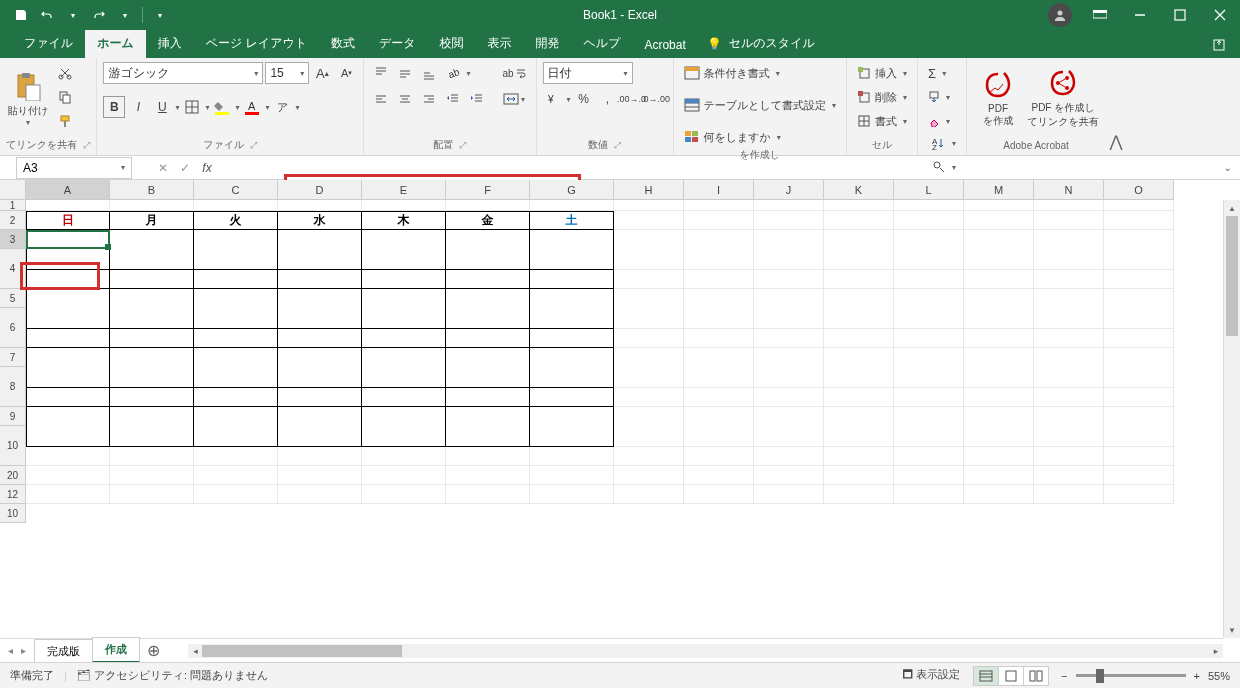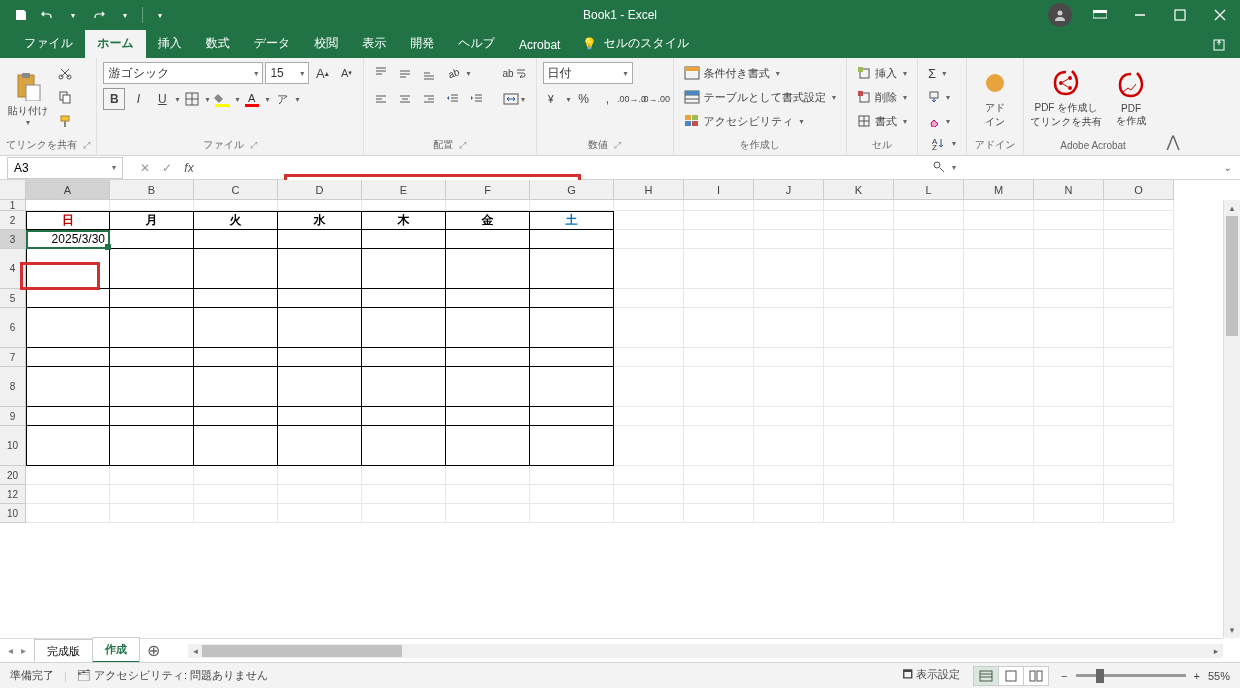--- a/index.html
+++ b/index.html
@@ -33,21 +33,21 @@
 .btn-sm{width:22px;height:22px;display:flex;align-items:center;justify-content:center;cursor:pointer;color:#444;font-size:12px;}
 .row{display:flex;align-items:center;gap:2px;}
 .col{display:flex;flex-direction:column;gap:2px;}
 .combo{height:22px;border:1px solid #ababab;background:#fff;display:flex;align-items:center;padding:0 4px;font-size:12px;color:#333;}
 .combo .dd{margin-left:auto;font-size:8px;color:#666;padding-left:4px;}
 .menu-item{display:flex;align-items:center;gap:4px;height:22px;font-size:11px;color:#444;cursor:pointer;padding:0 4px;}
 .menu-item .dd{font-size:8px;color:#666;margin-left:2px;}
 
 
 .fbar{height:24px;border-bottom:1px solid #d4d4d4;display:flex;align-items:center;background:#fff;}
-.namebox{width:116px;height:22px;border:1px solid #ccc;margin:0 7px;padding:0 6px;font-size:12px;display:flex;align-items:center;background:#fff;}
+.namebox{width:116px;height:22px;border:1px solid #ccc;margin:0 16px;padding:0 6px;font-size:12px;display:flex;align-items:center;background:#fff;}
 .namebox .dd{margin-left:auto;font-size:8px;color:#666;}
 .fx-btns{display:flex;align-items:center;gap:4px;padding:0 6px;color:#999;}
 .fx-btns span{width:18px;text-align:center;cursor:pointer;font-size:12px;}
 .fx-input{flex:1;height:22px;border:none;padding:0 6px;font-size:12px;}
 
 
 .grid-wrap{position:absolute;top:180px;left:0;right:0;bottom:50px;overflow:hidden;background:#fff;}
 .colheads{display:flex;height:20px;}
 .corner{width:26px;height:20px;background:#f0f0f0;border-right:1px solid #ccc;border-bottom:1px solid #ccc;}
 .ch{height:20px;background:#f0f0f0;border-right:1px solid #ccc;border-bottom:1px solid #ccc;font-size:11px;color:#444;display:flex;align-items:center;justify-content:center;}
@@ -146,20 +146,21 @@
           <line x1="11" y1="1" x2="1" y2="11" stroke="#fff" stroke-width="1.3"></line>
         </svg>
       </span>
   </div>
 </div>
 
 <div class="tabstrip">
   <div class="tab">ファイル</div>
   <div class="tab active">ホーム</div>
   <div class="tab">挿入</div>
+  <div class="tab">ページ レイアウト</div>
   <div class="tab">数式</div>
   <div class="tab">データ</div>
   <div class="tab">校閲</div>
   <div class="tab">表示</div>
   <div class="tab">開発</div>
   <div class="tab">ヘルプ</div>
   <div class="tab">Acrobat</div>
   <div class="tell-me">
     <span>💡</span>
     <span>セルのスタイル</span>
@@ -209,21 +210,21 @@
           </span>
       </div>
     </div>
     <div class="group-label">
         <span>てリンクを共有</span>
         <span class="dl">⤢</span>
       </div>
   </div>
 
   <div class="group" style="min-width:260px">
-    <div class="group-body col" style="gap:4px">
+    <div class="group-body col" style="gap:12px">
       <div class="row">
         <div class="combo" style="width:160px">
             <span>游ゴシック</span>
             <span class="dd">▾</span>
           </div>
         <div class="combo" style="width:44px">
             <span>15</span>
             <span class="dd">▾</span>
           </div>
         <span class="btn-sm" style="font-size:13px">A<sup style="font-size:8px">▴</sup></span>
@@ -383,21 +384,21 @@
         <span class="btn-sm" style="font-size:9px">.0→.00</span>
       </div>
     </div>
     <div class="group-label">
         <span>数値</span>
         <span class="dl">⤢</span>
       </div>
   </div>
 
   <div class="group">
-    <div class="group-body col" style="gap:2px">
+    <div class="group-body col" style="gap:10px">
       <div class="menu-item">
           <svg width="16" height="14">
             <rect x="1" y="1" width="14" height="12" fill="none" stroke="#555"></rect>
             <rect x="1" y="1" width="14" height="4" fill="#e8a33d"></rect>
           </svg>
           <span>条件付き書式</span>
           <span class="dd">▾</span>
         </div>
       <div class="menu-item">
           <svg width="16" height="14">
@@ -409,21 +410,21 @@
           <span>テーブルとして書式設定</span>
           <span class="dd">▾</span>
         </div>
       <div class="menu-item">
           <svg width="16" height="14">
             <rect x="1" y="1" width="6" height="5" fill="#e8a33d"></rect>
             <rect x="8" y="1" width="6" height="5" fill="#9bbb59"></rect>
             <rect x="1" y="7" width="6" height="5" fill="#4a86c5"></rect>
             <rect x="8" y="7" width="6" height="5" fill="#c0504d"></rect>
           </svg>
-          <span>アクセシビリティ</span>
+          <span>何をしますか</span>
           <span class="dd">▾</span>
         </div>
     </div>
     <div class="group-label">
         <span>を作成し</span>
       </div>
   </div>
 
   <div class="group">
     <div class="group-body col" style="gap:2px">
@@ -492,62 +493,46 @@
             <line x1="8" y1="8" x2="12" y2="12" stroke="#555"></line>
           </svg>
           <span class="dd">▾</span>
         </div>
     </div>
     <div class="group-label">
         <span>編集</span>
       </div>
   </div>
 
-  <div class="group">
-    <div class="group-body">
-      <div class="btn-lg">
-        <span class="ic">
-            <svg width="24" height="24">
-              <circle cx="12" cy="12" r="9" fill="#e8a33d"></circle>
-            </svg>
-          </span>
-        <span style="white-space:pre-line;text-align:center">アド
-イン</span>
-      </div>
-    </div>
-    <div class="group-label">
-        <span>アドイン</span>
-      </div>
-  </div>
 
   <div class="group" style="border-right:none">
     <div class="group-body">
+      <div class="btn-lg" style="width:50px">
+        <span class="ic">
+            <svg width="26" height="26">
+              <path d="M19 1c3 3 5 7 5 12s-4 11-11 11S2 20 2 13 6 2 13 2" fill="none" stroke="#c00" stroke-width="2.5"></path>
+              <path d="M5 20l5-4 3 2 5-6" fill="none" stroke="#c00"></path>
+            </svg>
+          </span>
+        <span style="white-space:pre-line;text-align:center">PDF
+を作成</span>
+      </div>
       <div class="btn-lg" style="width:72px">
         <span class="ic">
             <svg width="26" height="26">
               <path d="M19 1c3 3 5 7 5 12s-4 11-11 11S2 20 2 13 6 2 13 2" fill="none" stroke="#c00" stroke-width="2.5"></path>
               <circle cx="8" cy="13" r="2" fill="#c00"></circle>
               <circle cx="17" cy="8" r="2" fill="#c00"></circle>
               <circle cx="17" cy="18" r="2" fill="#c00"></circle>
               <line x1="10" y1="12" x2="15" y2="9" stroke="#c00"></line>
               <line x1="10" y1="14" x2="15" y2="17" stroke="#c00"></line>
             </svg>
           </span>
         <span style="white-space:pre-line;text-align:center">PDF を作成し
 てリンクを共有</span>
-      </div>
-      <div class="btn-lg" style="width:50px">
-        <span class="ic">
-            <svg width="26" height="26">
-              <path d="M19 1c3 3 5 7 5 12s-4 11-11 11S2 20 2 13 6 2 13 2" fill="none" stroke="#c00" stroke-width="2.5"></path>
-              <path d="M5 20l5-4 3 2 5-6" fill="none" stroke="#c00"></path>
-            </svg>
-          </span>
-        <span style="white-space:pre-line;text-align:center">PDF
-を作成</span>
       </div>
     </div>
     <div class="group-label">
         <span>Adobe Acrobat</span>
       </div>
   </div>
   <div style="width:22px;display:flex;align-items:flex-end;justify-content:center;padding-bottom:4px;color:#666;cursor:pointer">⋀</div>
 </div>
 
 <div class="fbar">
@@ -634,37 +619,20 @@
           <div class="cell" style="width: 70px; height: 19px;"></div>
           <div class="cell" style="width: 70px; height: 19px;"></div>
           <div class="cell" style="width: 70px; height: 19px;"></div>
           <div class="cell" style="width: 70px; height: 19px;"></div>
           <div class="cell" style="width: 70px; height: 19px;"></div>
           <div class="cell" style="width: 70px; height: 19px;"></div>
           <div class="cell" style="width: 70px; height: 19px;"></div>
           <div class="cell" style="width: 70px; height: 19px;"></div>
         </div>
         <div class="cellrow">
-          <div class="cell" style="width: 84px; height: 19px; border-right: 1px solid rgb(0, 0, 0); border-bottom: 1px solid rgb(0, 0, 0); border-left: 1px solid rgb(0, 0, 0); justify-content: flex-end; padding-right: 4px;">2025/3/30</div>
-          <div class="cell" style="width: 84px; height: 19px; border-right: 1px solid rgb(0, 0, 0); border-bottom: 1px solid rgb(0, 0, 0);"></div>
-          <div class="cell" style="width: 84px; height: 19px; border-right: 1px solid rgb(0, 0, 0); border-bottom: 1px solid rgb(0, 0, 0);"></div>
-          <div class="cell" style="width: 84px; height: 19px; border-right: 1px solid rgb(0, 0, 0); border-bottom: 1px solid rgb(0, 0, 0);"></div>
-          <div class="cell" style="width: 84px; height: 19px; border-right: 1px solid rgb(0, 0, 0); border-bottom: 1px solid rgb(0, 0, 0);"></div>
-          <div class="cell" style="width: 84px; height: 19px; border-right: 1px solid rgb(0, 0, 0); border-bottom: 1px solid rgb(0, 0, 0);"></div>
-          <div class="cell" style="width: 84px; height: 19px; border-right: 1px solid rgb(0, 0, 0); border-bottom: 1px solid rgb(0, 0, 0);"></div>
-          <div class="cell" style="width: 70px; height: 19px;"></div>
-          <div class="cell" style="width: 70px; height: 19px;"></div>
-          <div class="cell" style="width: 70px; height: 19px;"></div>
-          <div class="cell" style="width: 70px; height: 19px;"></div>
-          <div class="cell" style="width: 70px; height: 19px;"></div>
-          <div class="cell" style="width: 70px; height: 19px;"></div>
-          <div class="cell" style="width: 70px; height: 19px;"></div>
-          <div class="cell" style="width: 70px; height: 19px;"></div>
-        </div>
-        <div class="cellrow">
           <div class="cell" style="width: 84px; height: 40px; border-right: 1px solid rgb(0, 0, 0); border-bottom: 1px solid rgb(0, 0, 0); border-left: 1px solid rgb(0, 0, 0);"></div>
           <div class="cell" style="width: 84px; height: 40px; border-right: 1px solid rgb(0, 0, 0); border-bottom: 1px solid rgb(0, 0, 0);"></div>
           <div class="cell" style="width: 84px; height: 40px; border-right: 1px solid rgb(0, 0, 0); border-bottom: 1px solid rgb(0, 0, 0);"></div>
           <div class="cell" style="width: 84px; height: 40px; border-right: 1px solid rgb(0, 0, 0); border-bottom: 1px solid rgb(0, 0, 0);"></div>
           <div class="cell" style="width: 84px; height: 40px; border-right: 1px solid rgb(0, 0, 0); border-bottom: 1px solid rgb(0, 0, 0);"></div>
           <div class="cell" style="width: 84px; height: 40px; border-right: 1px solid rgb(0, 0, 0); border-bottom: 1px solid rgb(0, 0, 0);"></div>
           <div class="cell" style="width: 84px; height: 40px; border-right: 1px solid rgb(0, 0, 0); border-bottom: 1px solid rgb(0, 0, 0);"></div>
           <div class="cell" style="width: 70px; height: 40px;"></div>
           <div class="cell" style="width: 70px; height: 40px;"></div>
           <div class="cell" style="width: 70px; height: 40px;"></div>

